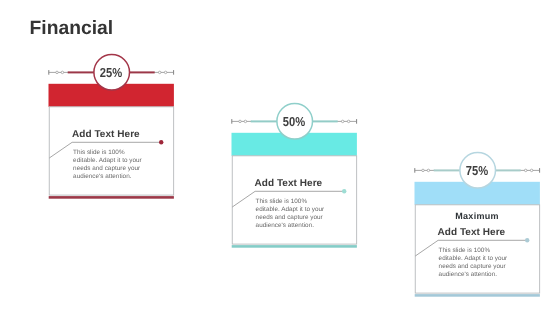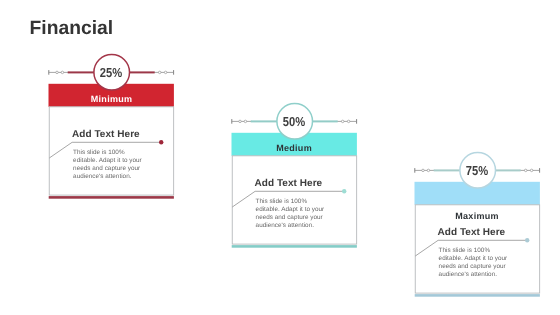--- a/index.html
+++ b/index.html
@@ -46,21 +46,20 @@
         <circle class="dot-r2" cx="117.1" cy="-11.6" r="1.25" fill="#ffffff" stroke="#8f8f8f" stroke-width="0.65"></circle>
         <line class="accent-line" x1="78" y1="-11.6" x2="106.2" y2="-11.6" stroke-width="2.0" stroke="#9C3848"></line>
         <rect class="hdr-rect" x="0" y="-0.2" width="125.4" height="23.0" fill="#D12530"></rect>
         <rect class="body-rect" x="0.75" y="22.8" width="124.4" height="88.3" fill="#ffffff" stroke="#b7babc" stroke-width="0.9"></rect>
         <rect class="bottom-bar" x="0.2" y="112.1" width="125.2" height="2.6" fill="#9C3848"></rect>
         <circle class="big-circle" cx="63.2" cy="-11.7" r="17.8" fill="#ffffff" stroke-width="1.5" stroke="#A33548"></circle>
         <polyline class="pointer" points="0.8,74.0 23.6,58.3 112.7,58.3" fill="none" stroke="#909090" stroke-width="0.8"></polyline>
         <circle class="pointer-dot" cx="112.7" cy="58.3" r="2.2" fill="#9E2639"></circle>
       </svg>
     <div class="pct">25%</div>
-    <div class="hdr-label" style="color: rgb(255, 255, 255);">Minimum</div>
     <div class="heading">Add Text Here</div>
     <div class="para">This slide is 100% editable. Adapt it to your needs and capture your audience's attention.</div>
   </div>
   <div class="card" id="card1" style="left:215.2px;top:133.0px;">
       <svg class="card-svg" width="126" height="140" viewBox="-0.5 -23 126 140">
         <line class="tick-l" x1="0.3" y1="-13.9" x2="0.3" y2="-9.3" stroke="#7a7a7a" stroke-width="0.95"></line>
         <line class="line-l" x1="0.3" y1="-11.6" x2="20.5" y2="-11.6" stroke="#8f8f8f" stroke-width="0.8"></line>
         <circle class="dot-l1" cx="8.5" cy="-11.6" r="1.25" fill="#ffffff" stroke="#8f8f8f" stroke-width="0.65"></circle>
         <circle class="dot-l2" cx="13.9" cy="-11.6" r="1.25" fill="#ffffff" stroke="#8f8f8f" stroke-width="0.65"></circle>
         <line class="accent-line" x1="19.2" y1="-11.6" x2="48" y2="-11.6" stroke-width="2.0" stroke="#93CCC7"></line>
@@ -70,21 +69,20 @@
         <circle class="dot-r2" cx="117.1" cy="-11.6" r="1.25" fill="#ffffff" stroke="#8f8f8f" stroke-width="0.65"></circle>
         <line class="accent-line" x1="78" y1="-11.6" x2="106.2" y2="-11.6" stroke-width="2.0" stroke="#93CCC7"></line>
         <rect class="hdr-rect" x="0" y="-0.2" width="125.4" height="23.0" fill="#68EAE4"></rect>
         <rect class="body-rect" x="0.75" y="22.8" width="124.4" height="88.3" fill="#ffffff" stroke="#b7babc" stroke-width="0.9"></rect>
         <rect class="bottom-bar" x="0.2" y="112.1" width="125.2" height="2.6" fill="#84CCC7"></rect>
         <circle class="big-circle" cx="63.2" cy="-11.7" r="17.8" fill="#ffffff" stroke-width="1.5" stroke="#8FCFCA"></circle>
         <polyline class="pointer" points="0.8,74.0 23.6,58.3 112.7,58.3" fill="none" stroke="#909090" stroke-width="0.8"></polyline>
         <circle class="pointer-dot" cx="112.7" cy="58.3" r="2.2" fill="#9EDDD4"></circle>
       </svg>
     <div class="pct">50%</div>
-    <div class="hdr-label" style="color: rgb(47, 52, 56);">Medium</div>
     <div class="heading">Add Text Here</div>
     <div class="para">This slide is 100% editable. Adapt it to your needs and capture your audience's attention.</div>
   </div>
   <div class="card" id="card2" style="left:398.2px;top:182.0px;">
       <svg class="card-svg" width="126" height="140" viewBox="-0.5 -23 126 140">
         <line class="tick-l" x1="0.3" y1="-13.9" x2="0.3" y2="-9.3" stroke="#7a7a7a" stroke-width="0.95"></line>
         <line class="line-l" x1="0.3" y1="-11.6" x2="20.5" y2="-11.6" stroke="#8f8f8f" stroke-width="0.8"></line>
         <circle class="dot-l1" cx="8.5" cy="-11.6" r="1.25" fill="#ffffff" stroke="#8f8f8f" stroke-width="0.65"></circle>
         <circle class="dot-l2" cx="13.9" cy="-11.6" r="1.25" fill="#ffffff" stroke="#8f8f8f" stroke-width="0.65"></circle>
         <line class="accent-line" x1="19.2" y1="-11.6" x2="48" y2="-11.6" stroke-width="2.0" stroke="#A8CCC9"></line>

